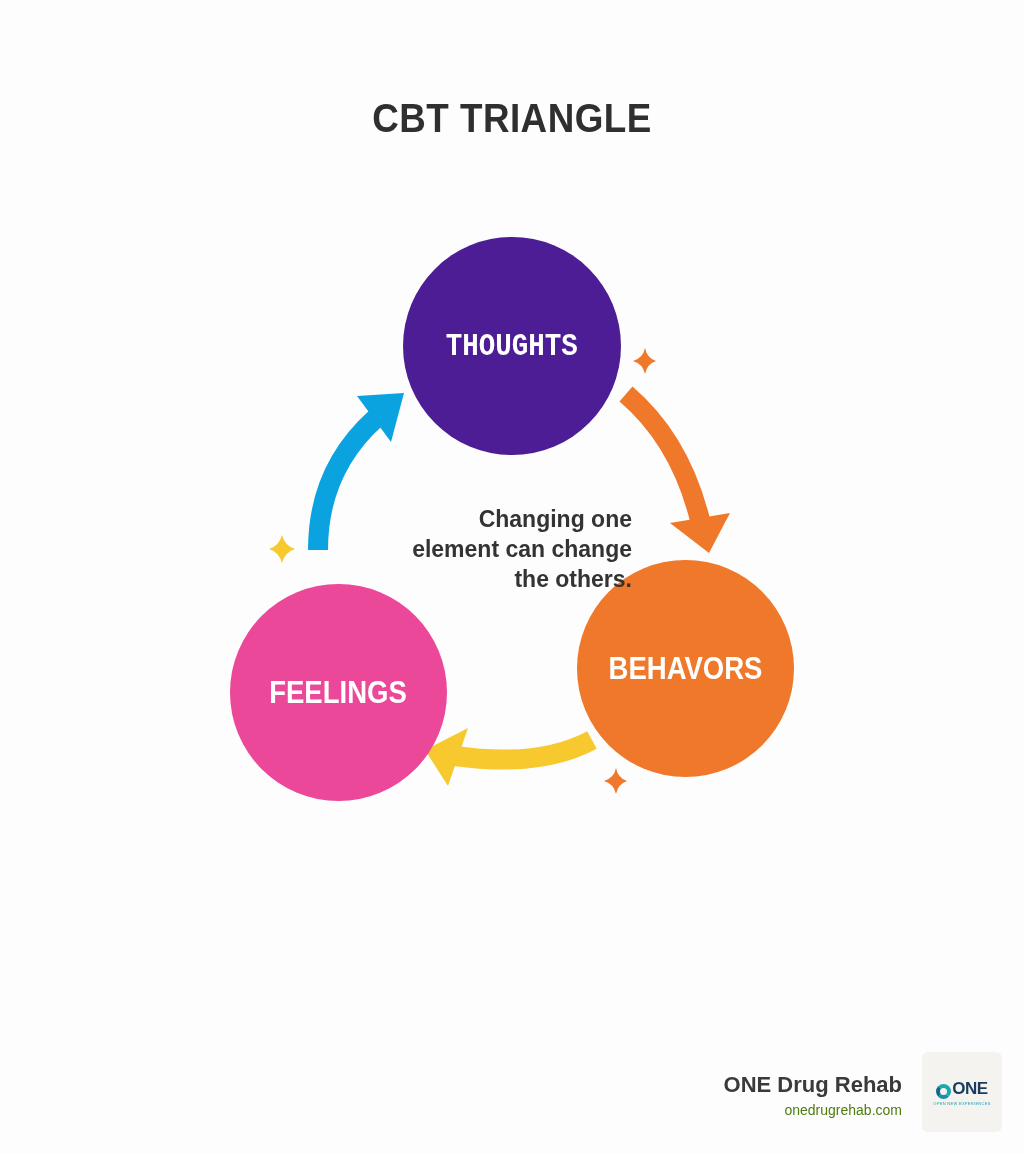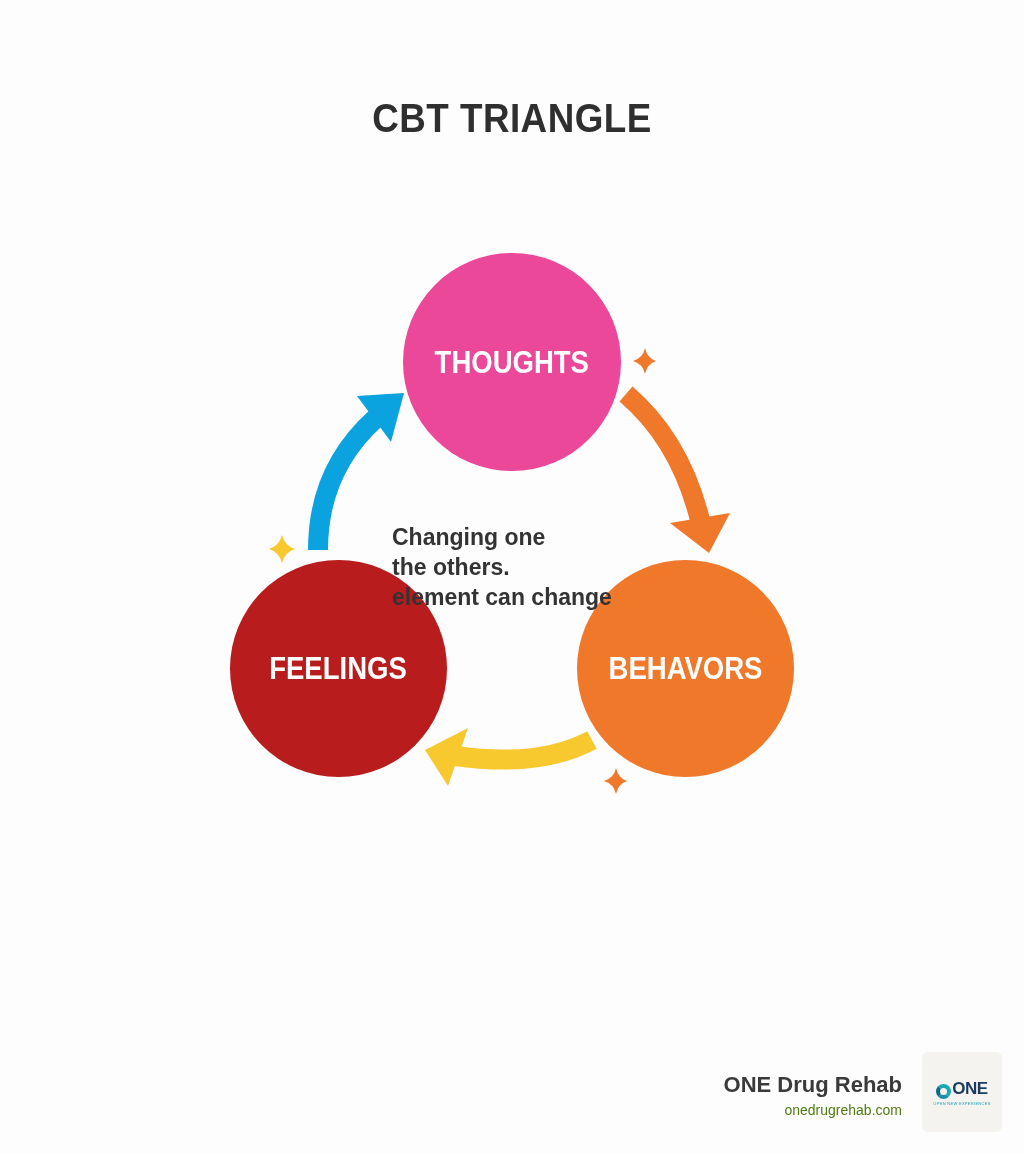--- a/index.html
+++ b/index.html
@@ -48,26 +48,25 @@
       letter-spacing: 0px;
       transform: scaleX(0.86);
       display: inline-block;
       white-space: nowrap;
     }
     .center-text {
       position: absolute;
       left: 392px;
       top: 504px;
       width: 240px;
-      text-align: left;
+      text-align: right;
       font-size: 23px;
       line-height: 30px;
       font-weight: 700;
       color: #333333;
-      margin-top: 18px;
     }
     .center-text span {
       display: block;
       white-space: nowrap;
     }
     .brand {
       position: absolute;
       right: 122px;
       top: 1064px;
       text-align: right;
@@ -147,36 +146,36 @@
   <g>
     <path d="M592 740 Q 540 768 455 756" fill="none" stroke="#f8c92f" stroke-width="20" stroke-linecap="butt"></path>
     <polygon points="468,728 425,750 448,786" fill="#f8c92f"></polygon>
   </g>
 
   <path d="M282 535 Q 285 546 295 549 Q 285 552 282 563 Q 279 552 269 549 Q 279 546 282 535 Z" fill="#f8c92f"></path>
   <path d="M645 348 Q 647 358 656 361 Q 647 364 645 374 Q 643 364 633 361 Q 643 358 645 348 Z" fill="#f0782a"></path>
   <path d="M616 768 Q 618 778 627 781 Q 618 784 616 794 Q 614 784 604 781 Q 614 778 616 768 Z" fill="#f0782a"></path>
 </svg>
 
-<div class="node" style="left:403px; top:253px; width:218px; height:218px; background:#ec4899;">
+<div class="node" style="left:403px; top:237px; width:218px; height:218px; background:#4c1d95;font-family:Liberation Mono, monospace;">
   <span class="node-label">THOUGHTS</span>
 </div>
 
-<div class="node" style="left:230px; top:560px; width:217px; height:217px; background:#b91c1c;">
+<div class="node" style="left:230px; top:584px; width:217px; height:217px; background:#ec4899;">
   <span class="node-label">FEELINGS</span>
 </div>
 
 <div class="node" style="left:577px; top:560px; width:217px; height:217px; background:#f0782a;justify-content:center;">
   <span class="node-label">BEHAVORS</span>
 </div>
 
 <div class="center-text">
   <span>Changing one</span>
+  <span>element can change</span>
   <span>the others.</span>
-  <span>element can change</span>
 </div>
 
 <div class="brand">
   <div class="brand-name">ONE Drug Rehab</div>
   <div class="brand-url">onedrugrehab.com</div>
 </div>
 
 <div class="logo-box">
   <div class="logo-row">
     <div class="logo-ring"></div>

